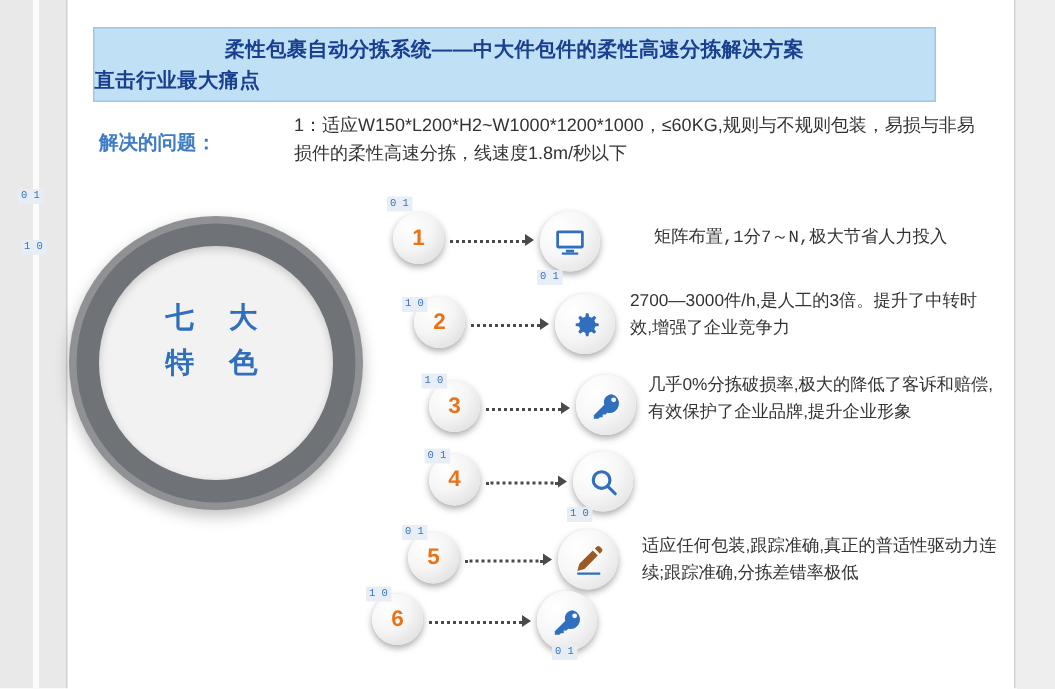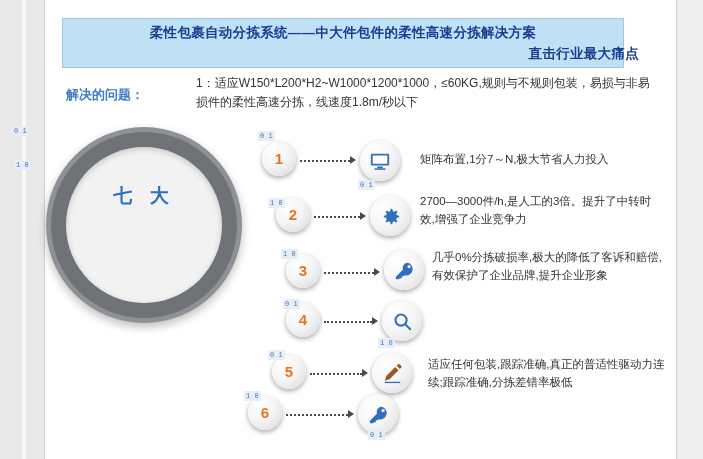--- a/index.html
+++ b/index.html
@@ -35,37 +35,37 @@
   .title-bar{
     position:absolute;left:62px;top:18px;width:560px;height:48px;
     background:#bfe0f5;
     border:1px solid #9cc8e6;
   }
   .title-bar .t1{
     position:absolute;left:0;top:5px;width:560px;text-align:center;
     font-size:13.5px;font-weight:bold;color:#1a3f8f;letter-spacing:.3px;
   }
   .title-bar .t2{
-    position:absolute;left:16px;top:26px;width:560px;text-align:right;
+    position:absolute;left:0;top:26px;width:560px;text-align:left;
     font-size:13.5px;font-weight:bold;color:#1a3f8f;letter-spacing:.3px;
   }
 
   
   .prob-label{
     position:absolute;left:66px;top:86px;
     font-size:13px;font-weight:bold;color:#3f7cc6;
   }
   .prob-text{
     position:absolute;left:196px;top:74px;width:460px;
     font-size:12px;color:#333;line-height:19px;
   }
 
   
   .ring-wrap{
-    position:absolute;left:46px;top:127px;width:196px;height:196px;
+    position:absolute;left:46px;top:144px;width:196px;height:196px;font-family:Liberation Mono, monospace;
   }
   .ring-outer{
     position:absolute;left:0;top:0;width:196px;height:196px;
     border-radius:50%;
     background:#8f9194;
     box-shadow:0 4px 10px rgba(0,0,0,.25);
   }
   .ring-outer2{
     position:absolute;left:5px;top:5px;width:186px;height:186px;
     border-radius:50%;
@@ -147,35 +147,36 @@
 
   <div class="prob-label">解决的问题：</div>
   <div class="prob-text">1：适应W150*L200*H2~W1000*1200*1000，≤60KG,规则与不规则包装，易损与非易损件的柔性高速分拣，线速度1.8m/秒以下</div>
 
   <div class="ring-wrap">
     <div class="ring-outer"></div>
     <div class="ring-outer2"></div>
     <div class="ring-inner"></div>
     <div class="ring-text">
       <div>七  大</div>
+      <div>特  色</div>
     </div>
   </div>
 
   <div class="numcirc" style="left:262px;top:142px;">1</div>
   <div class="dots" style="left:300px;top:160px;width:50px;"></div>
   <div class="arrowhead" style="left:350px;top:156px;"></div>
   <div class="iconcirc" style="left:360px;top:141px;">
     <svg width="22" height="22" viewBox="0 0 24 24" fill="#2f6fbd">
       <rect x="2" y="4" width="20" height="13" rx="1.5"></rect>
       <rect x="4" y="6" width="16" height="9" fill="#ffffff"></rect>
       <rect x="9" y="18" width="6" height="2"></rect>
       <rect x="6" y="20" width="12" height="1.6"></rect>
     </svg>
   </div>
-  <div class="desc" style="left:420px;top:150px;width:252px;">矩阵布置,1分7～N,极大节省人力投入</div>
+  <div class="desc" style="left:436px;top:150px;width:252px;font-family:Liberation Mono, monospace;">矩阵布置,1分7～N,极大节省人力投入</div>
 
   <div class="numcirc" style="left:276px;top:198px;">2</div>
   <div class="dots" style="left:314px;top:216px;width:46px;"></div>
   <div class="arrowhead" style="left:360px;top:212px;"></div>
   <div class="iconcirc" style="left:370px;top:196px;">
     <svg width="23" height="23" viewBox="0 0 24 24" fill="#2f6fbd">
       <path d="M12 8.2a3.8 3.8 0 100 7.6 3.8 3.8 0 000-7.6zm0 5.9a2.1 2.1 0 110-4.2 2.1 2.1 0 010 4.2z"></path>
       <path d="M21 12.9v-1.8l-2.3-.4a6.9 6.9 0 00-.7-1.7l1.3-1.9-1.3-1.3-1.9 1.3a6.9 6.9 0 00-1.7-.7L13.9 4h-1.8l-.4 2.4c-.6.1-1.2.4-1.7.7L8.1 5.8 6.8 7.1l1.3 1.9c-.3.5-.6 1.1-.7 1.7L5 11.1v1.8l2.4.4c.1.6.4 1.2.7 1.7l-1.3 1.9 1.3 1.3 1.9-1.3c.5.3 1.1.6 1.7.7l.4 2.4h1.8l.4-2.4c.6-.1 1.2-.4 1.7-.7l1.9 1.3 1.3-1.3-1.3-1.9c.3-.5.6-1.1.7-1.7l2.4-.4z"></path>
     </svg>
   </div>

